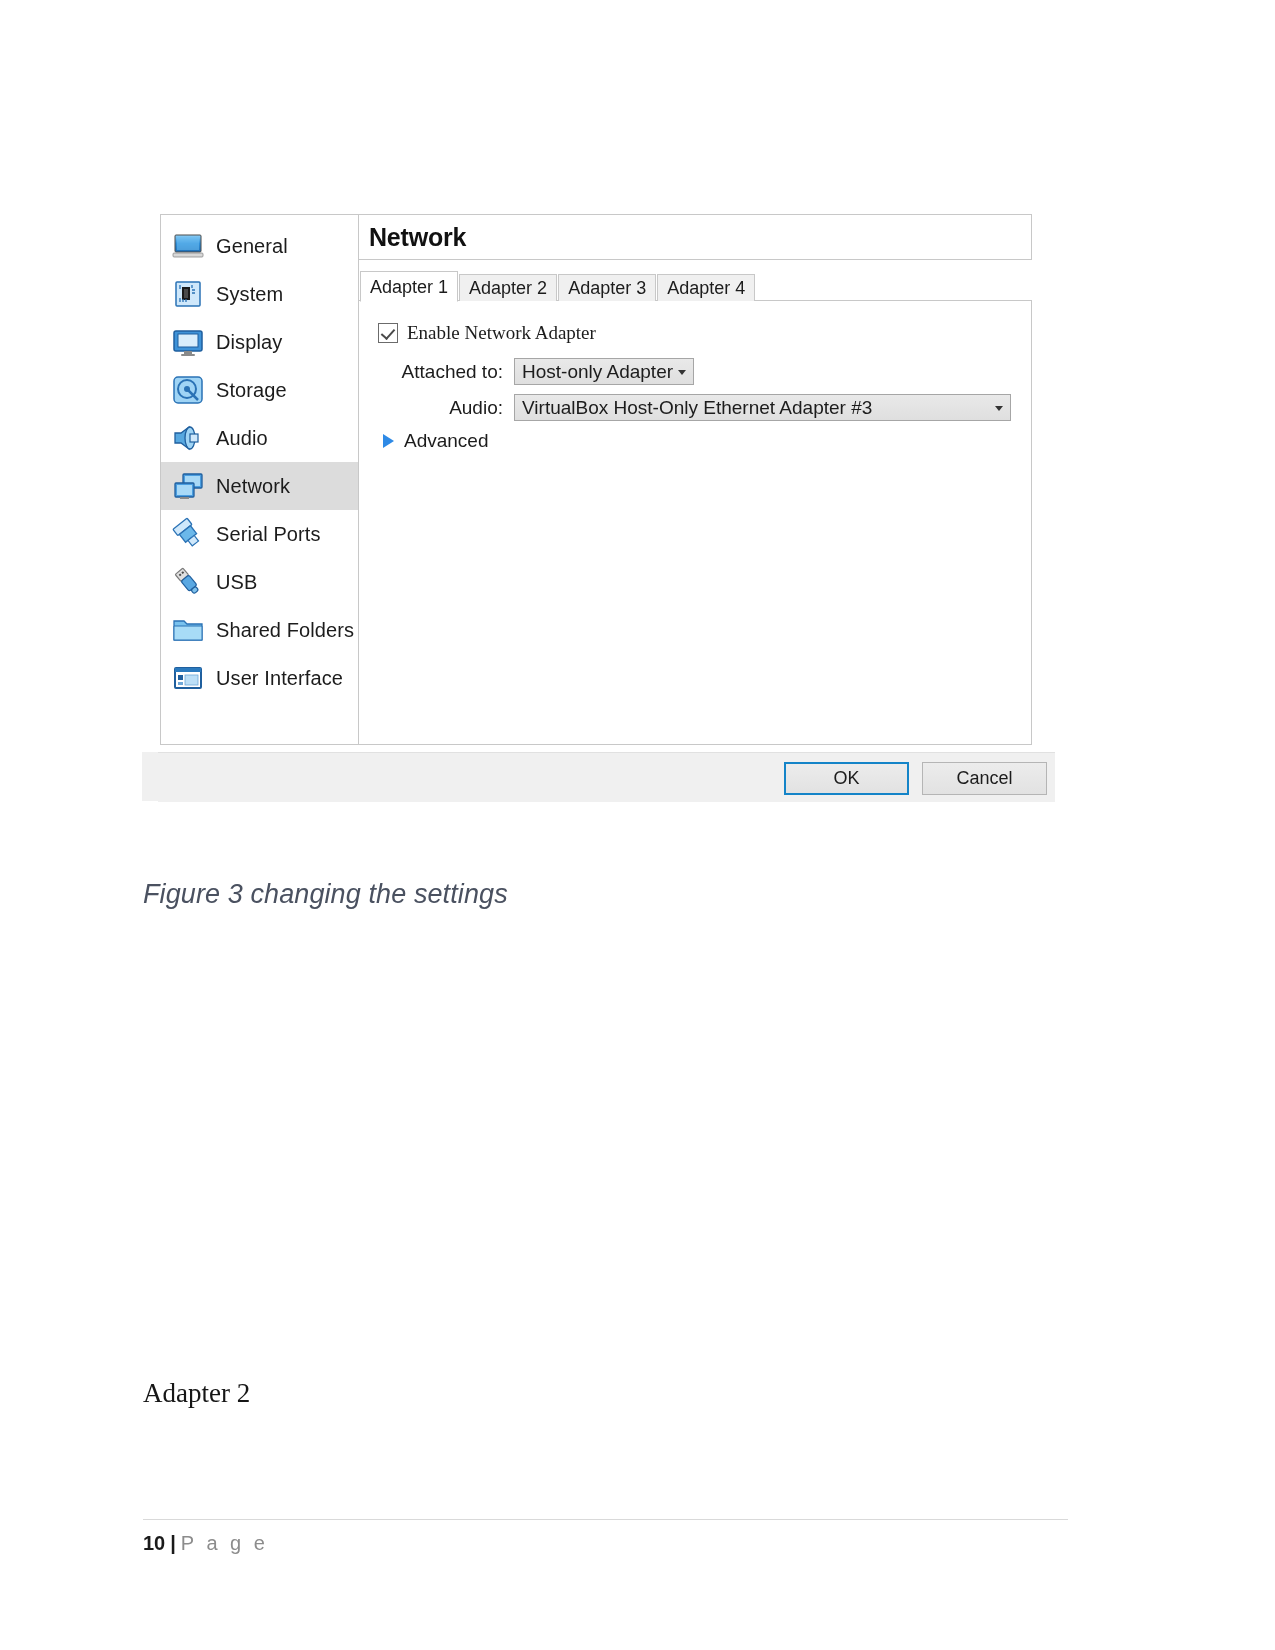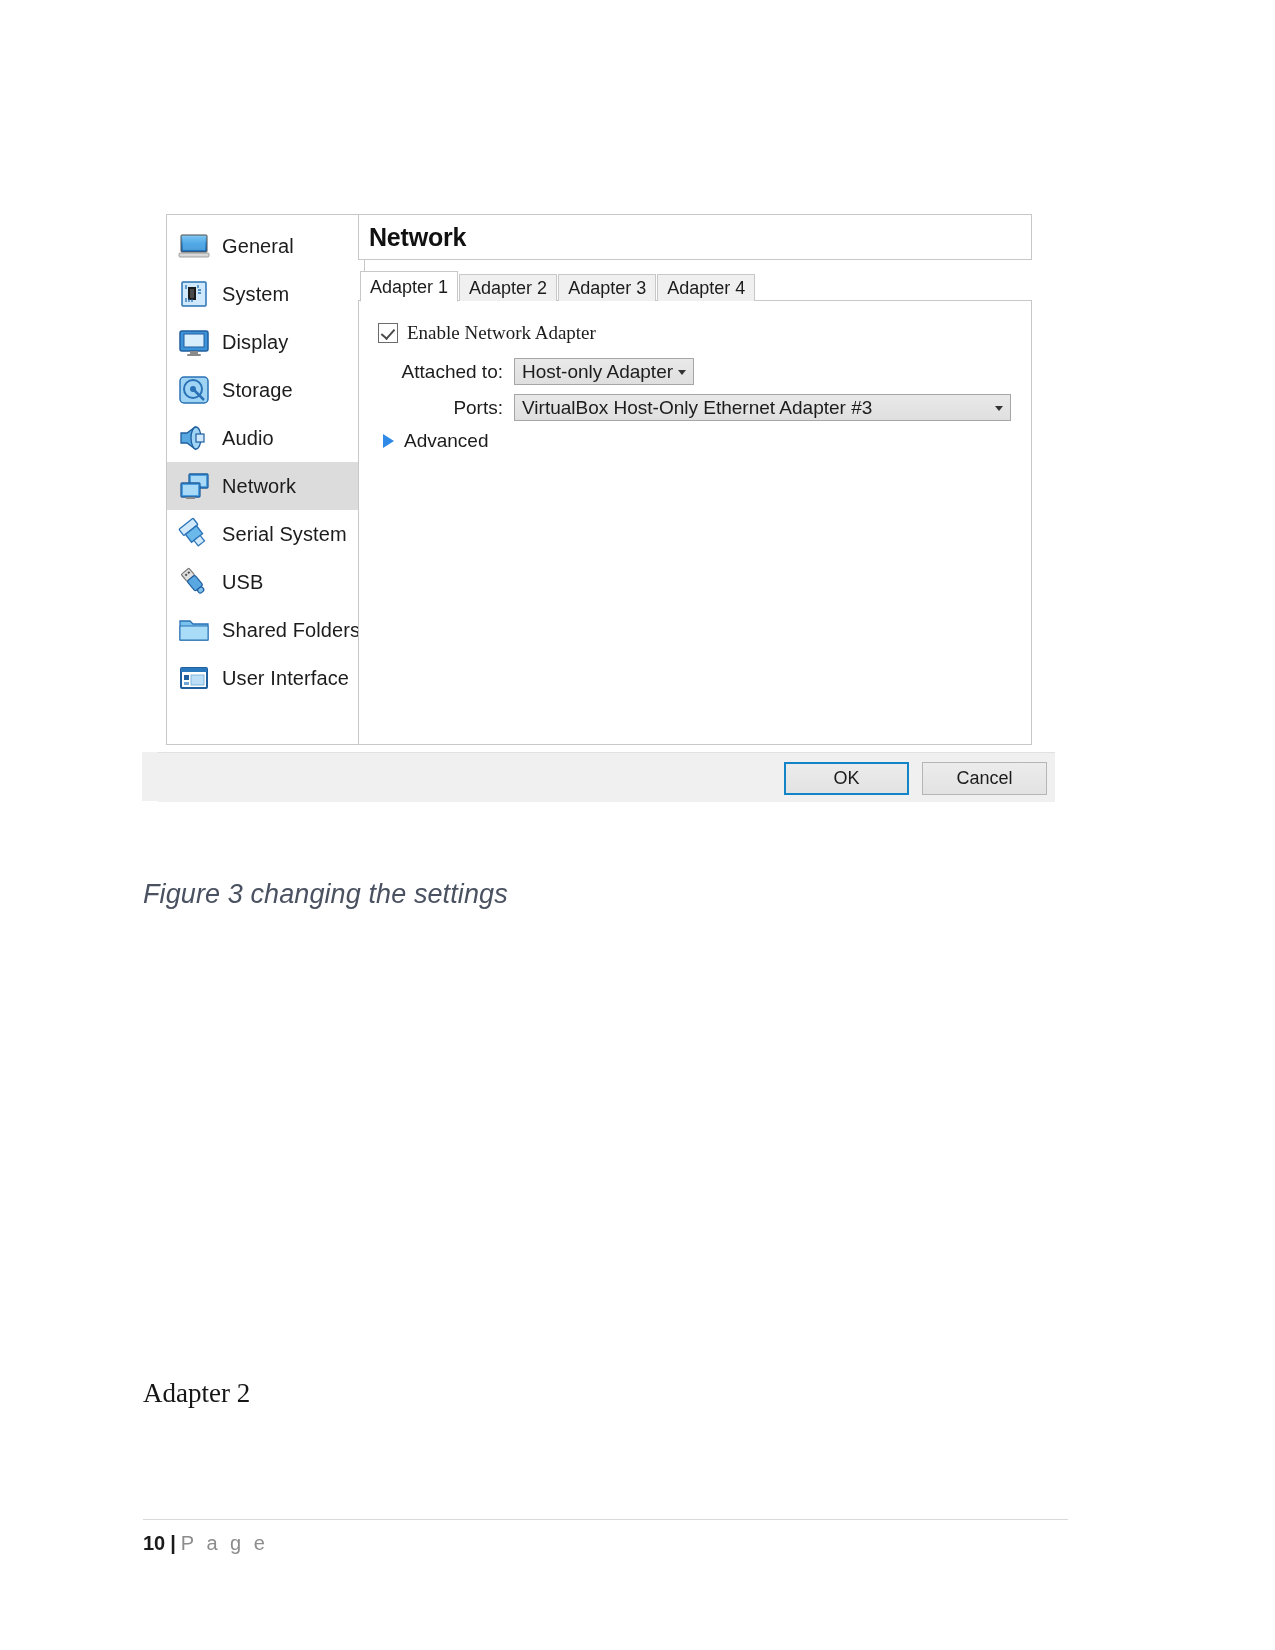--- a/index.html
+++ b/index.html
@@ -38,21 +38,21 @@
     left: 0;
     top: 0;
     width: 897px;
     height: 545px;
     background: #ffffff;
   }
 
   
   .sidebar {
     position: absolute;
-    left: 24px;
+    left: 18px;
     top: 7px;
     width: 199px;
     height: 531px;
     background: #ffffff;
     border: 1px solid #c8c8c8;
     box-sizing: border-box;
     padding-top: 7px;
   }
   .side-item {
     display: flex;
@@ -438,21 +438,21 @@
         <div class="side-item">
           <span class="icon">
             <svg viewBox="0 0 34 34" width="34" height="34">
               <g transform="rotate(-38 17 17)">
                 <rect x="8" y="4" width="18" height="8" rx="1" fill="#cfe8fb" stroke="#2a72b5" stroke-width="1.3"></rect>
                 <rect x="10" y="12" width="14" height="10" fill="#6bb8ea" stroke="#2a72b5" stroke-width="1.3"></rect>
                 <rect x="13" y="22" width="8" height="7" fill="#cfe8fb" stroke="#2a72b5" stroke-width="1.2"></rect>
               </g>
             </svg>
           </span>
-          <span class="label">Serial System</span>
+          <span class="label">Serial Ports</span>
         </div>
 
         <div class="side-item">
           <span class="icon">
             <svg viewBox="0 0 34 34" width="34" height="34">
               <g transform="rotate(-40 17 17)">
                 <rect x="12" y="3" width="10" height="9" rx="1" fill="#e0e0e0" stroke="#7a7a7a" stroke-width="1.2"></rect>
                 <rect x="14.5" y="5.5" width="2" height="2" fill="#4a4a4a"></rect>
                 <rect x="18" y="5.5" width="2" height="2" fill="#4a4a4a"></rect>
                 <rect x="12" y="12" width="10" height="13" rx="2" fill="#5aa8e2" stroke="#1f5f9e" stroke-width="1.2"></rect>
@@ -511,21 +511,21 @@
 
             <div class="form-row row-attached">
               <span class="flabel">Attached to:</span>
               <div class="combo combo-attached">
                 <span class="ctxt">Host-only Adapter</span>
                 <span class="arrow"></span>
               </div>
             </div>
 
             <div class="form-row row-name">
-              <span class="flabel">Ports:</span>
+              <span class="flabel">Audio:</span>
               <div class="combo combo-name">
                 <span class="ctxt">VirtualBox Host-Only Ethernet Adapter #3</span>
                 <span class="arrow"></span>
               </div>
             </div>
 
             <div class="row-advanced">
               <span class="expander"></span>
               <span class="atxt">Advanced</span>
             </div>

